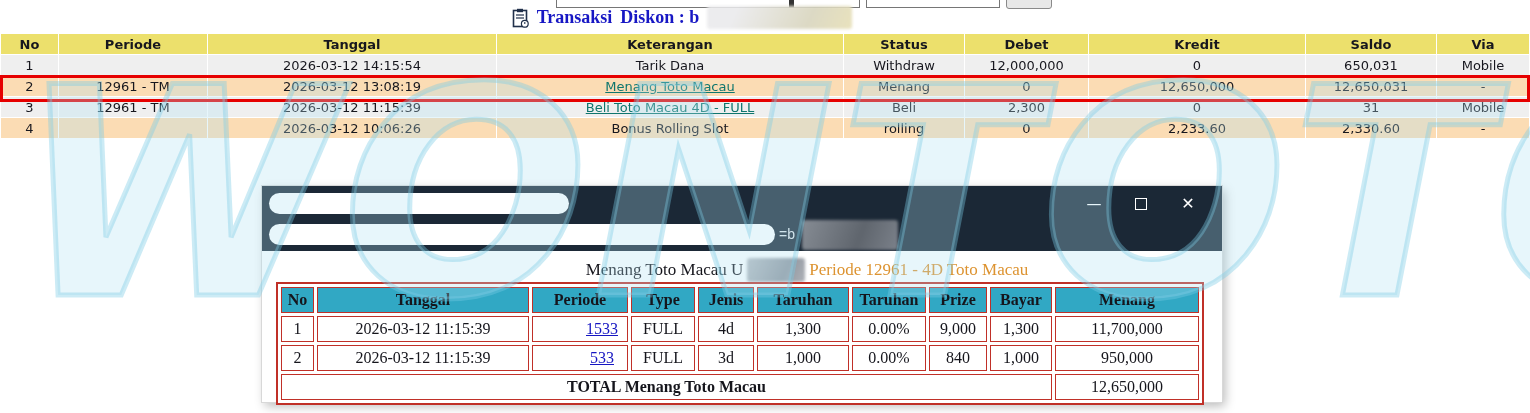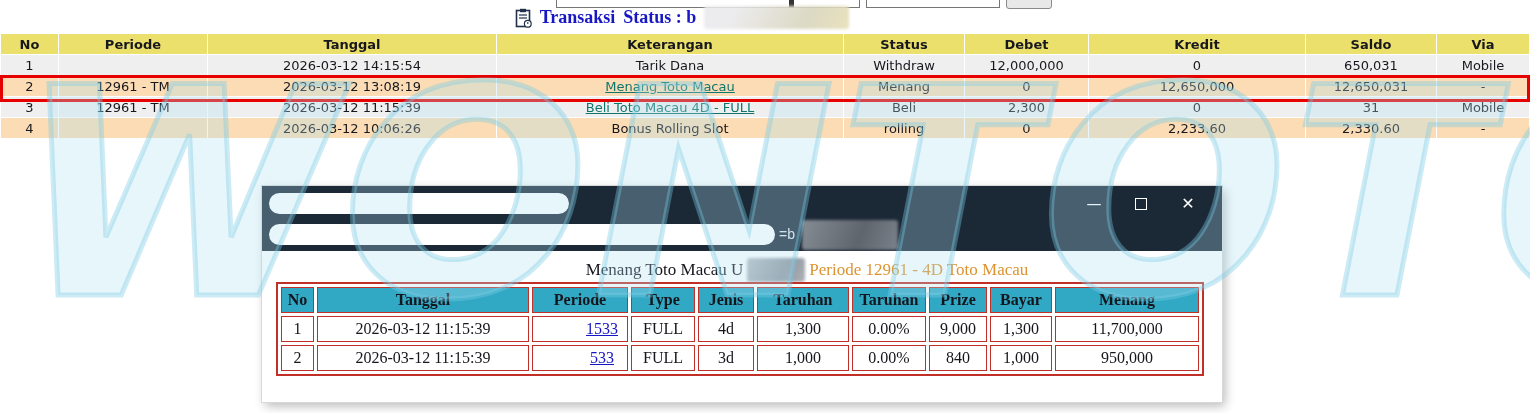--- a/index.html
+++ b/index.html
@@ -98,21 +98,21 @@
     <span class="title-inner">
       <svg width="17" height="20" viewBox="0 0 17 20">
         <rect x="1.5" y="2.5" width="13" height="16" fill="none" stroke="#21304a" stroke-width="1.6"></rect>
         <rect x="5" y="0.8" width="6" height="3.4" fill="#21304a"></rect>
         <line x1="4" y1="7" x2="12" y2="7" stroke="#21304a" stroke-width="1.2"></line>
         <line x1="4" y1="10" x2="12" y2="10" stroke="#21304a" stroke-width="1.2"></line>
         <circle cx="12.8" cy="15.8" r="3.4" fill="#fff" stroke="#21304a" stroke-width="1.2"></circle>
         <line x1="12.8" y1="14" x2="12.8" y2="16" stroke="#21304a" stroke-width="1.1"></line>
       </svg>
       <span class="title-text">Transaksi</span>
-      <span class="title-text">Status : b</span>
+      <span class="title-text">Diskon : b</span>
       <span class="censor player"></span>
     </span>
   </div>
 
   <table class="main-table">
     <colgroup>
       <col style="width:57px">
         <col style="width:148px">
         <col style="width:288px">
         <col style="width:346px">
@@ -244,20 +244,24 @@
               <td>2026-03-12 11:15:39</td>
               <td><a class="pt-link">533</a></td>
               <td>FULL</td>
               <td>3d</td>
               <td>1,000</td>
               <td>0.00%</td>
               <td>840</td>
               <td>1,000</td>
               <td>950,000</td>
             </tr>
+            <tr>
+              <td colspan="9" class="total-label">TOTAL Menang Toto Macau</td>
+              <td>12,650,000</td>
+            </tr>
           </tbody>
       </table>
     </div>
   </div>
 
   <div class="watermark">WONTOTO</div>
 
 </div>
 
 </body></html>

